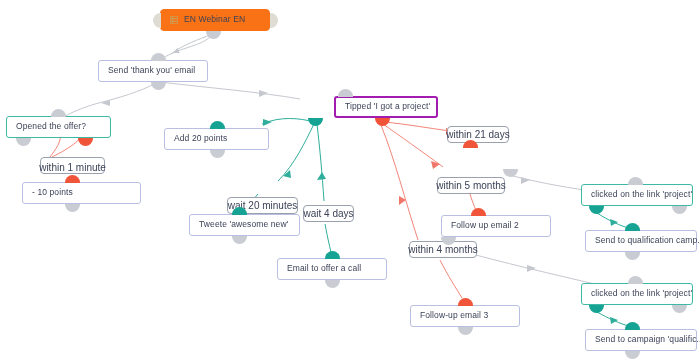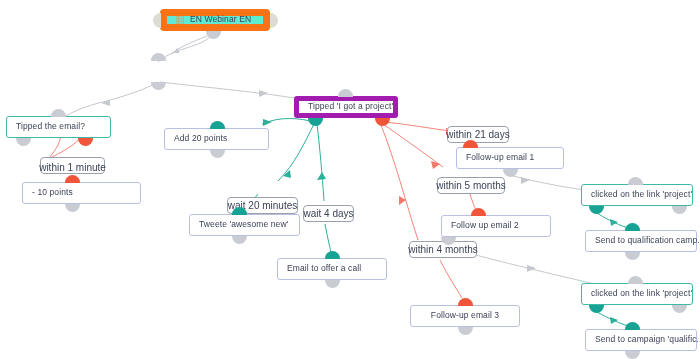--- a/index.html
+++ b/index.html
@@ -33,29 +33,30 @@
     display: flex;
     align-items: center;
     padding: 0 9px;
     font-size: 8.5px;
     color: #3c4257;
     letter-spacing: 0.1px;
     white-space: nowrap;
     z-index: 5;
   }
   .node.start {
-    border: 7px solid #f97316;
-    background: #5eead4;
+    border: 1px solid #f97316;
+    background: #f97316;
     border-radius: 4px;
   }
   .node.trigger-green {
     border: 1px solid #3fb9a5;
   }
   .node.trigger-orange {
-    border: 5px solid #a21caf;
+    border: 2px solid #a21caf;
+    margin-left: 40px;
   }
   .node-icon {
     display: inline-block;
     width: 8px;
     height: 8px;
     margin-right: 6px;
     flex: 0 0 auto;
     position: relative;
   }
   .node-icon svg { display: block; }
@@ -188,25 +189,28 @@
         <line x1="0.5" y1="2.6" x2="7.5" y2="2.6" stroke="#c0a968" stroke-width="0.8"></line>
         <line x1="0.5" y1="5.2" x2="7.5" y2="5.2" stroke="#c0a968" stroke-width="0.8"></line>
       </svg>
     </span>
     <span class="node-label">EN Webinar EN</span>
   </div>
   <div class="port left beige" style="left:153px; top:13px;"></div>
   <div class="port right beige" style="left:270px; top:13px;"></div>
   <div class="port bottom grey" style="left:206px; top:31px;"></div>
 
+  <div class="node" style="left:98px; top:60px; width:110px; height:22px;">
+    <span class="node-label">Send 'thank you' email</span>
+  </div>
   <div class="port top grey" style="left:151px; top:53px;"></div>
   <div class="port bottom grey" style="left:151px; top:82px;"></div>
 
   <div class="node trigger-green" style="left:6px; top:116px; width:105px; height:22px;">
-    <span class="node-label">Tipped the email?</span>
+    <span class="node-label">Opened the offer?</span>
   </div>
   <div class="port top grey" style="left:51px; top:109px;"></div>
   <div class="port bottom grey" style="left:16px; top:138px;"></div>
   <div class="port bottom orange" style="left:78px; top:138px;"></div>
 
   <div class="pill" style="left:40px; top:157px; width:65px; height:17px;align-items:flex-end;">
     <span>within 1 minute</span>
   </div>
 
   <div class="node" style="left:22px; top:182px; width:119px; height:22px;">
@@ -245,41 +249,38 @@
   <div class="node" style="left:277px; top:258px; width:110px; height:22px;">
     <span class="node-label">Email to offer a call</span>
   </div>
   <div class="port top green" style="left:325px; top:251px;"></div>
   <div class="port bottom grey" style="left:325px; top:280px;"></div>
 
   <div class="pill" style="left:447px; top:126px; width:62px; height:17px;">
     <span>within 21 days</span>
   </div>
 
-  <div class="node" style="left:456px; top:147px; width:108px; height:22px;">
-    <span class="node-label">Follow-up email 1</span>
-  </div>
   <div class="port top orange" style="left:463px; top:140px;"></div>
   <div class="port bottom grey" style="left:503px; top:169px;"></div>
 
   <div class="pill" style="left:437px; top:177px; width:68px; height:17px;">
     <span>within 5 months</span>
   </div>
 
   <div class="node" style="left:441px; top:215px; width:110px; height:22px;">
     <span class="node-label">Follow up email 2</span>
   </div>
   <div class="port top orange" style="left:471px; top:208px;"></div>
   <div class="port bottom grey" style="left:441px; top:237px;"></div>
 
   <div class="pill" style="left:409px; top:241px; width:68px; height:17px;">
     <span>within 4 months</span>
   </div>
 
-  <div class="node" style="left:410px; top:305px; width:110px; height:22px;justify-content:center;">
+  <div class="node" style="left:410px; top:305px; width:110px; height:22px;">
     <span class="node-label">Follow-up email 3</span>
   </div>
   <div class="port top orange" style="left:458px; top:298px;"></div>
   <div class="port bottom grey" style="left:458px; top:327px;"></div>
 
   <div class="node trigger-green" style="left:581px; top:184px; width:112px; height:22px;">
     <span class="node-label">clicked on the link 'project'</span>
   </div>
   <div class="port top grey" style="left:628px; top:177px;"></div>
   <div class="port bottom green" style="left:589px; top:206px;"></div>

